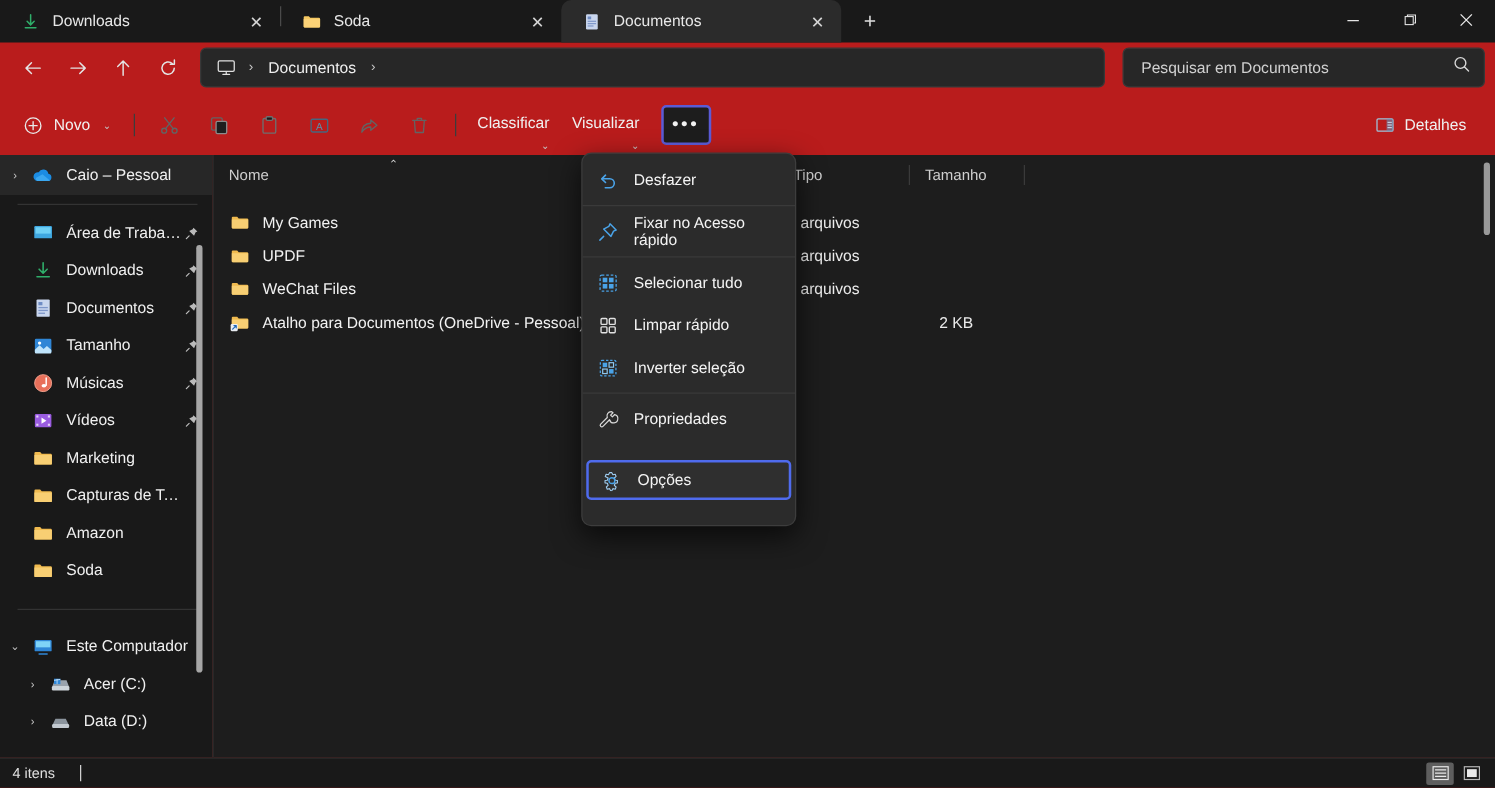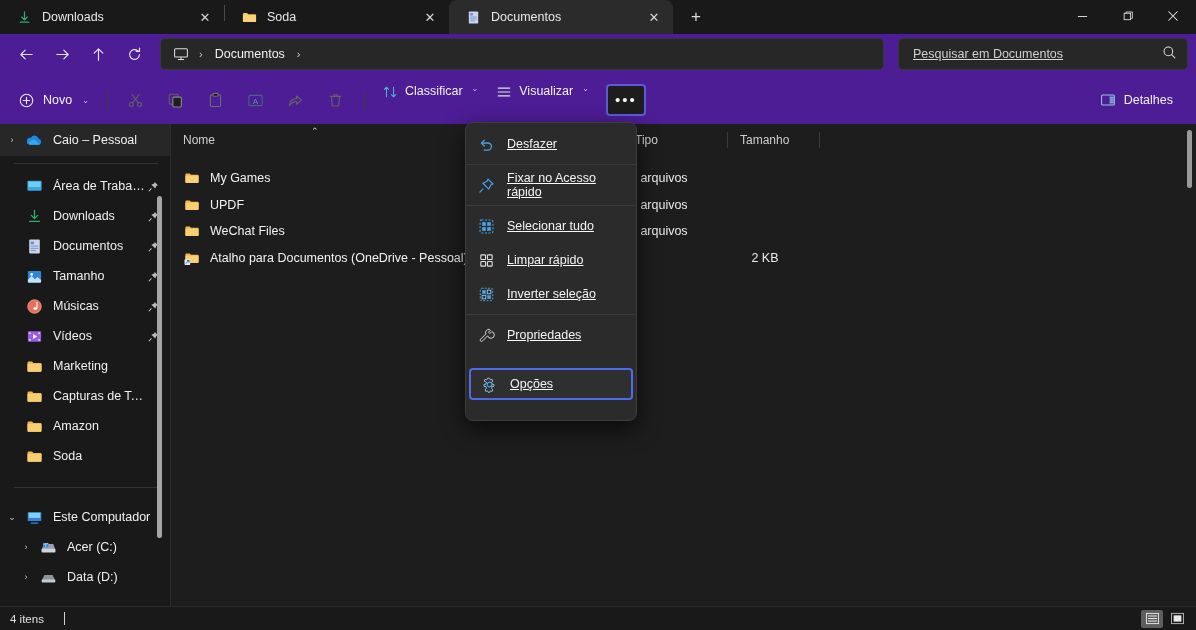--- a/index.html
+++ b/index.html
@@ -4,21 +4,21 @@
 <style>
   * { box-sizing: border-box; margin: 0; padding: 0; }
   html, body {
     width: 1196px; height: 630px;
     background: #191919;
     font-family: "Liberation Sans", sans-serif;
     color: #ffffff;
     overflow: hidden;
     -webkit-font-smoothing: antialiased;
   }
-  .app { position: relative; width: 1196px; height: 630px; background: #4c1d95; }
+  .app { position: relative; width: 1196px; height: 630px; background: #b91c1c; }
 
   
   .titlebar {
     position: absolute; left: 0; top: 0; width: 1196px; height: 34px;
     background: #191919; display: flex; align-items: flex-end;
   }
   .tabstrip { display: flex; align-items: flex-end; height: 34px; }
   .tab {
     position: relative; display: flex; align-items: center;
     height: 34px; padding: 0 6px 0 16px; min-width: 224px;
@@ -61,36 +61,36 @@
   .crumb-ico { width: 24px; height: 24px; display: flex; align-items: center; justify-content: center; }
   .crumb-text { font-size: 12.5px; color: #f0f0f0; padding: 0 6px; }
   .crumb-sep { color: #c9c9c9; font-size: 11px; padding: 0 4px; }
   .searchbox {
     margin-left: 14px; width: 290px; height: 32px;
     background: #272727; border: 1px solid #383838; border-radius: 5px;
     display: flex; align-items: center; padding: 0 10px 0 14px;
   }
   .searchbox input {
     flex: 1; background: transparent; border: none; outline: none;
-    color: #d8d8d8; font-size: 12.5px; font-family: inherit; text-decoration: underline;
+    color: #d8d8d8; font-size: 12.5px; font-family: inherit;
   }
   .searchbox input::placeholder { color: #d0d0d0; }
 
   
   .cmdbar {
     position: absolute; left: 0; top: 78px; width: 1196px; height: 44px;
     display: flex; align-items: center; padding: 0 10px;
   }
   .newbtn { display: flex; align-items: center; height: 32px; padding: 0 10px 0 8px;
             border-radius: 5px; gap: 8px; font-size: 12.5px; color: #f2f2f2; }
   .vsep { width: 1px; height: 18px; background: #3c3c3c; margin: 0 8px; }
   .cmdicon { width: 40px; height: 32px; display: flex; align-items: center; justify-content: center;
              border-radius: 5px; }
-  .cmdtext { display: flex; align-items: flex-start; height: 32px; padding: 0 9px;
-             border-radius: 5px; gap: 7px; font-size: 12.5px; color: #f0f0f0; }
+  .cmdtext { display: flex; align-items: flex-end; height: 32px; padding: 0 9px;
+             border-radius: 5px; gap: 7px; font-size: 12.5px; color: #f0f0f0; flex-direction: column; }
   .chev { font-size: 8px; color: #c5c5c5; margin-left: 2px; }
   .morebtn {
     width: 40px; height: 32px; display: flex; align-items: center; justify-content: center;
     border-radius: 4px; border: 2px solid #5b5bd6; background: #1d1d1d;
     letter-spacing: 2px; font-size: 15px; color: #f2f2f2; line-height: 0;
   }
   .detailsbtn { position: absolute; right: 14px; top: 6px; display: flex; align-items: center;
                 height: 32px; padding: 0 9px; border-radius: 5px; gap: 8px;
                 font-size: 12.5px; color: #f0f0f0; }
 
@@ -130,21 +130,21 @@
   .rowname .ficon { width: 18px; height: 18px; margin-right: 9px; flex: none;
                     display: flex; align-items: center; justify-content: center; }
   .cell { font-size: 12.5px; color: #ebebeb; }
   .contentscroll { position: absolute; right: 4px; top: 6px; width: 5px; height: 58px;
                    background: #9a9a9a; border-radius: 3px; }
 
   
   .menu {
     position: absolute; left: 465px; top: 122px; width: 172px;
     background: #2b2b2b; border: 1px solid #3d3d3d; border-radius: 8px;
-    padding: 4px 0; box-shadow: 0 8px 22px rgba(0,0,0,.65); text-decoration: underline;
+    padding: 4px 0; box-shadow: 0 8px 22px rgba(0,0,0,.65);
   }
   .mi { display: flex; align-items: center; height: 34px; padding: 0 12px 0 10px;
         font-size: 12.5px; color: #f4f4f4; position: relative; }
   .mi .mico { width: 20px; height: 20px; margin-right: 11px; flex: none;
               display: flex; align-items: center; justify-content: center; }
   .mi.focus { border: 2px solid #4f6bed; border-radius: 4px; margin: 16px 3px;
               height: 32px; padding-left: 8px; background: #2f2f2f; }
   .mdiv { height: 1px; background: #3a3a3a; margin: 3px 0; }
 
   

